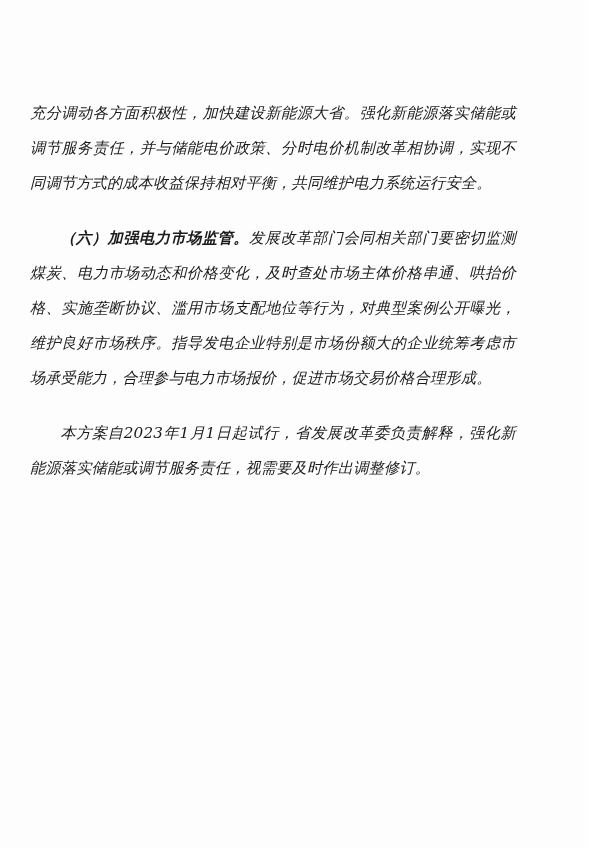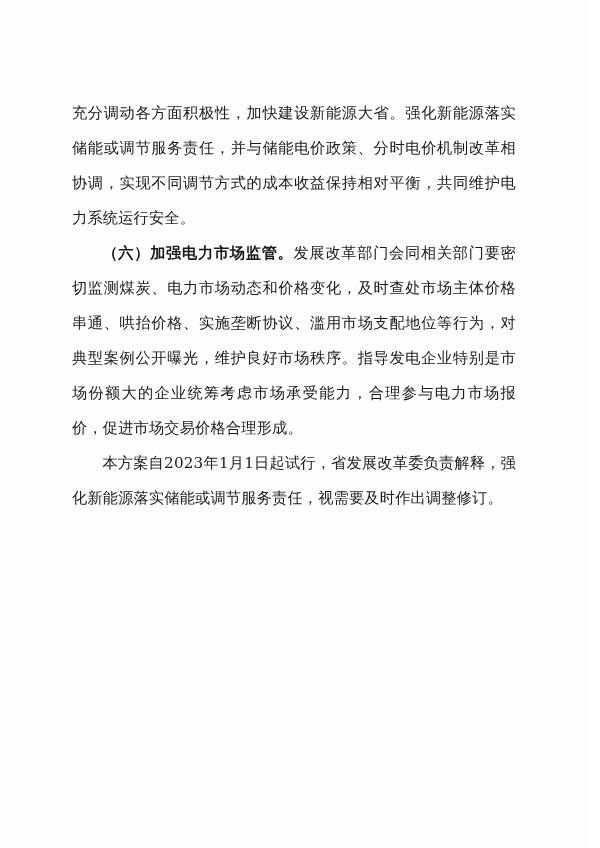--- a/index.html
+++ b/index.html
@@ -13,37 +13,39 @@
     font-family: "DejaVu Serif", "Liberation Serif", serif;
     color: #000000;
     overflow: hidden;
   }
   .page {
     position: relative;
     width: 588px;
     height: 848px;
     background: #fdfdfd;
     box-sizing: border-box;
-    padding: 96px 72px 40px 72px;
+    padding: 96px 72px 40px 30px;
+    font-style: italic;
   }
   .doc-body {
     font-size: 15.2px;
     line-height: 35px;
     text-align: justify;
     text-justify: inter-ideograph;
     letter-spacing: 0.2px;
     color: #1a1a1a;
   }
   .para {
     margin: 0;
     text-indent: 0;
     white-space: normal;
   }
   .para.indent {
     text-indent: 2em;
+    margin-top: 20px;
   }
   .bold-run {
     font-weight: bold;
   }
 </style>
 </head>
 <body>
 
 <div class="page">
   <div class="doc-body">

